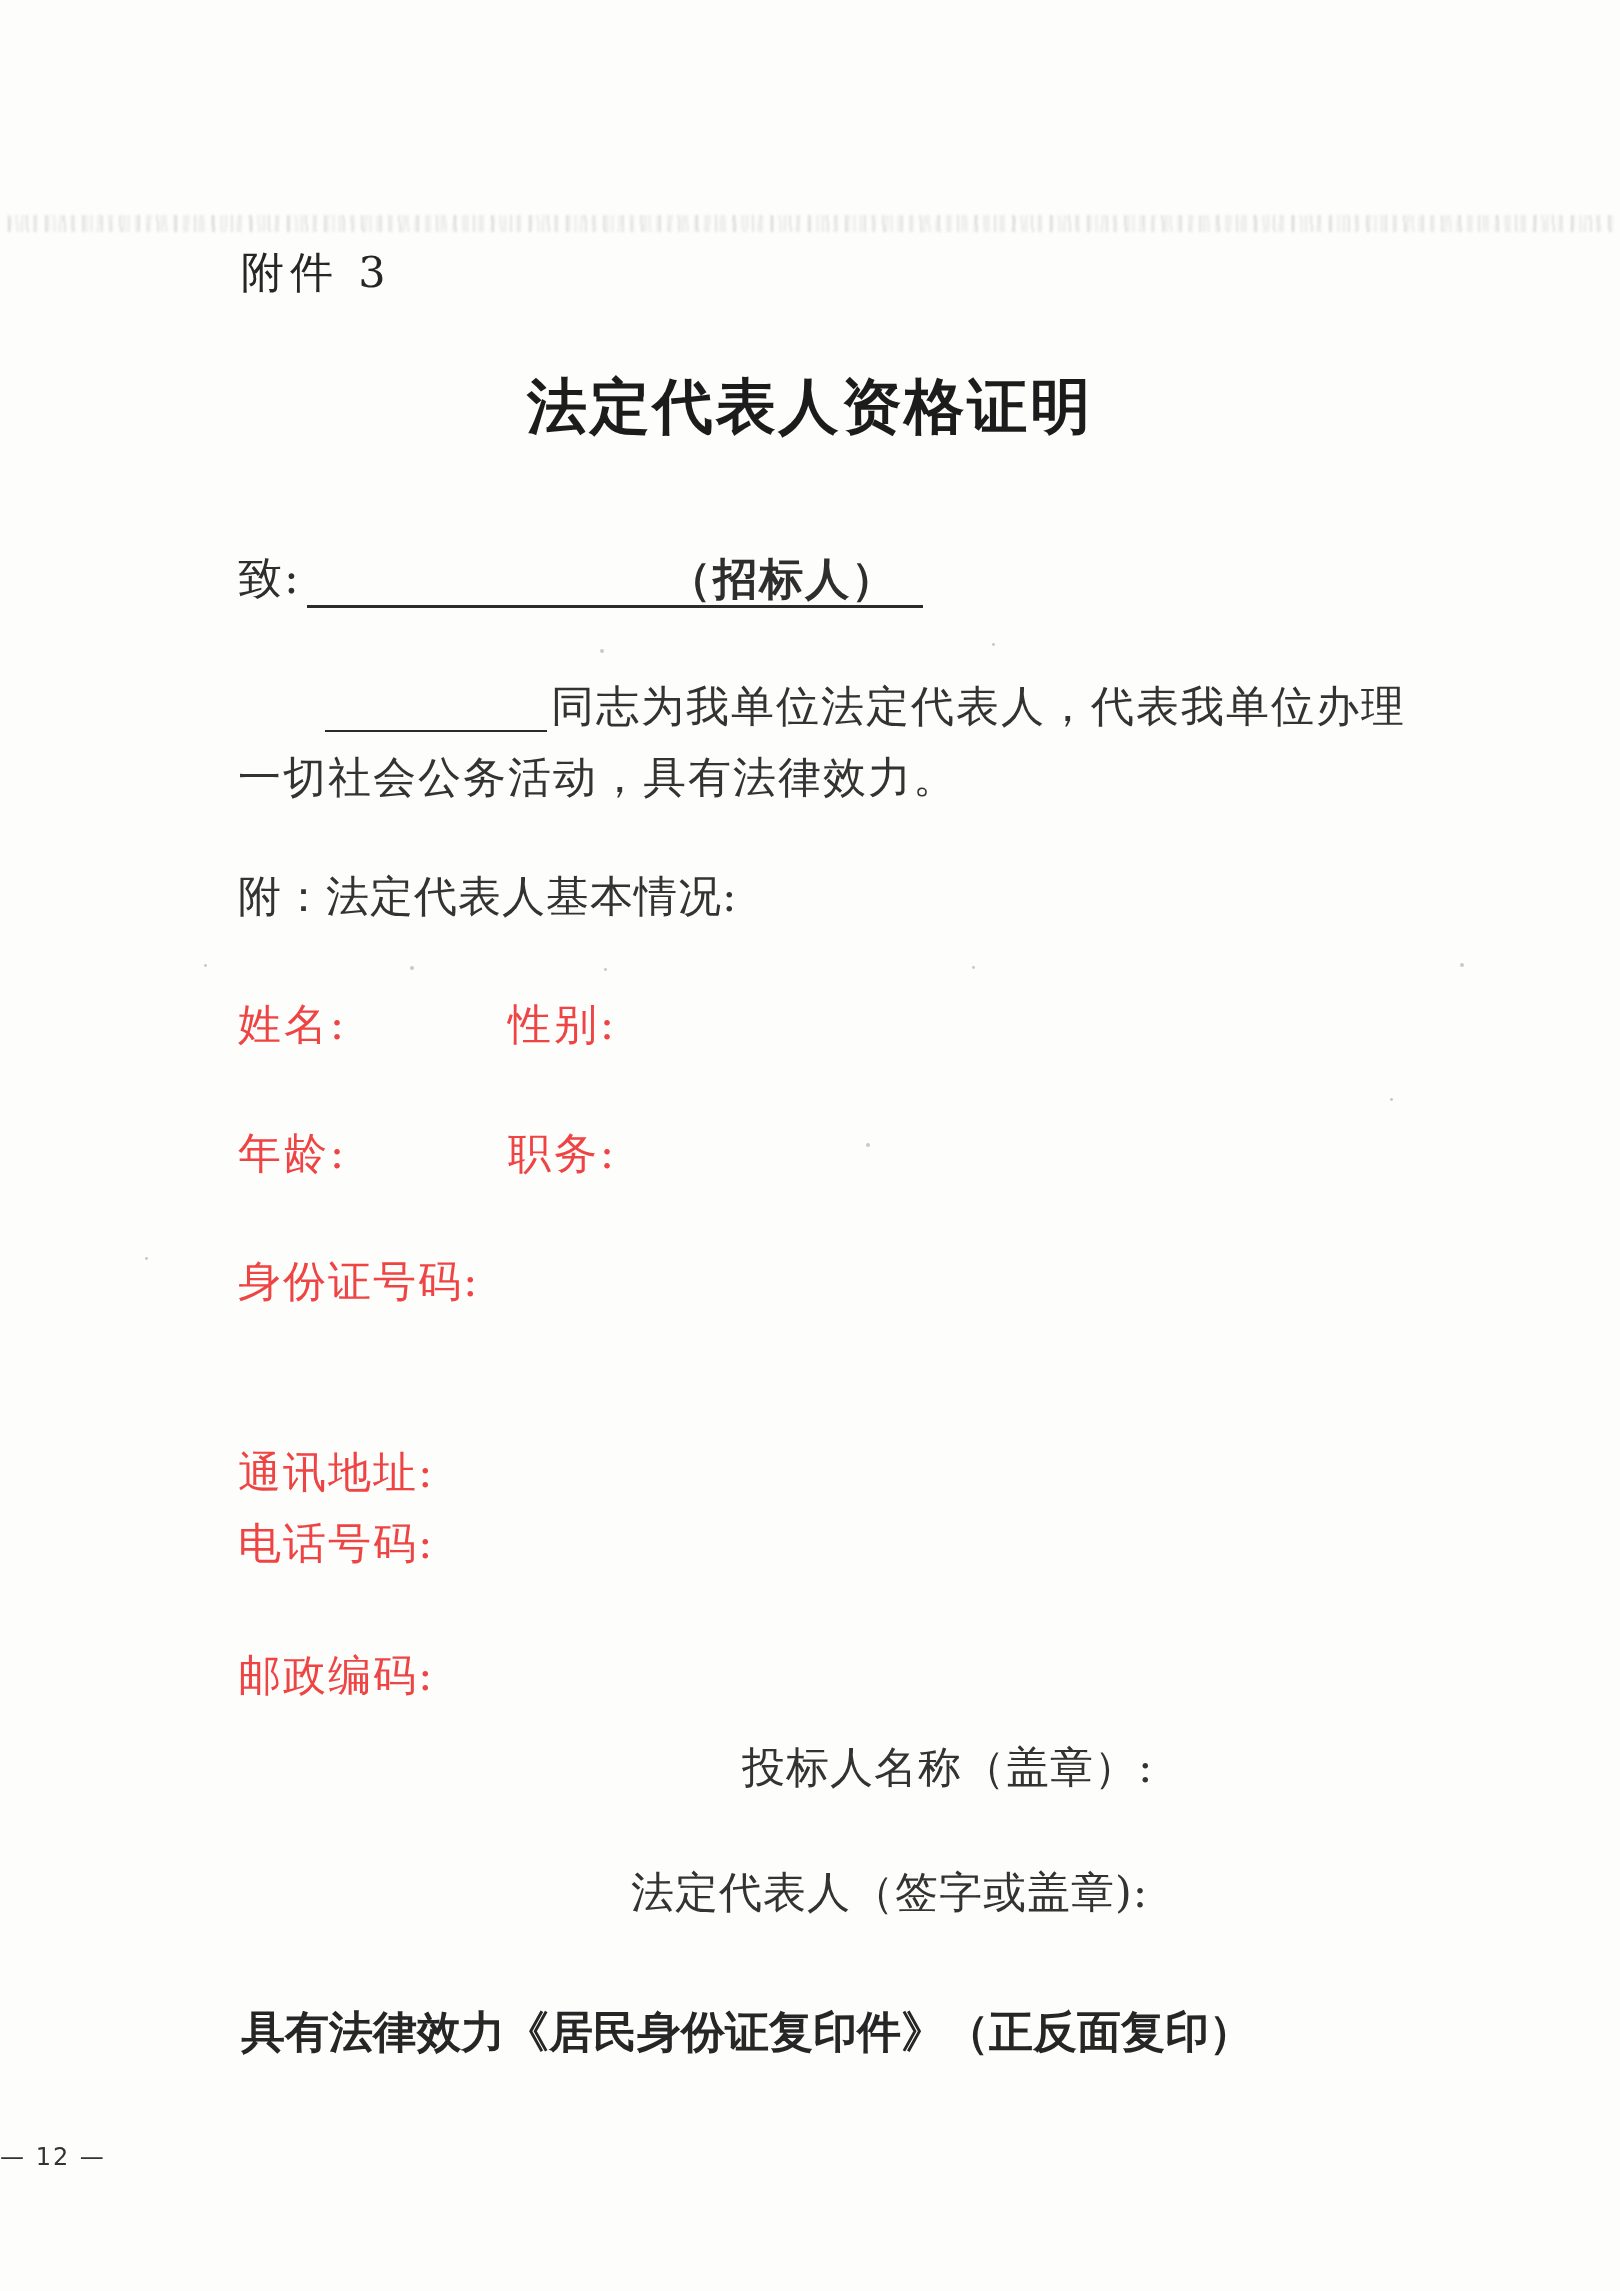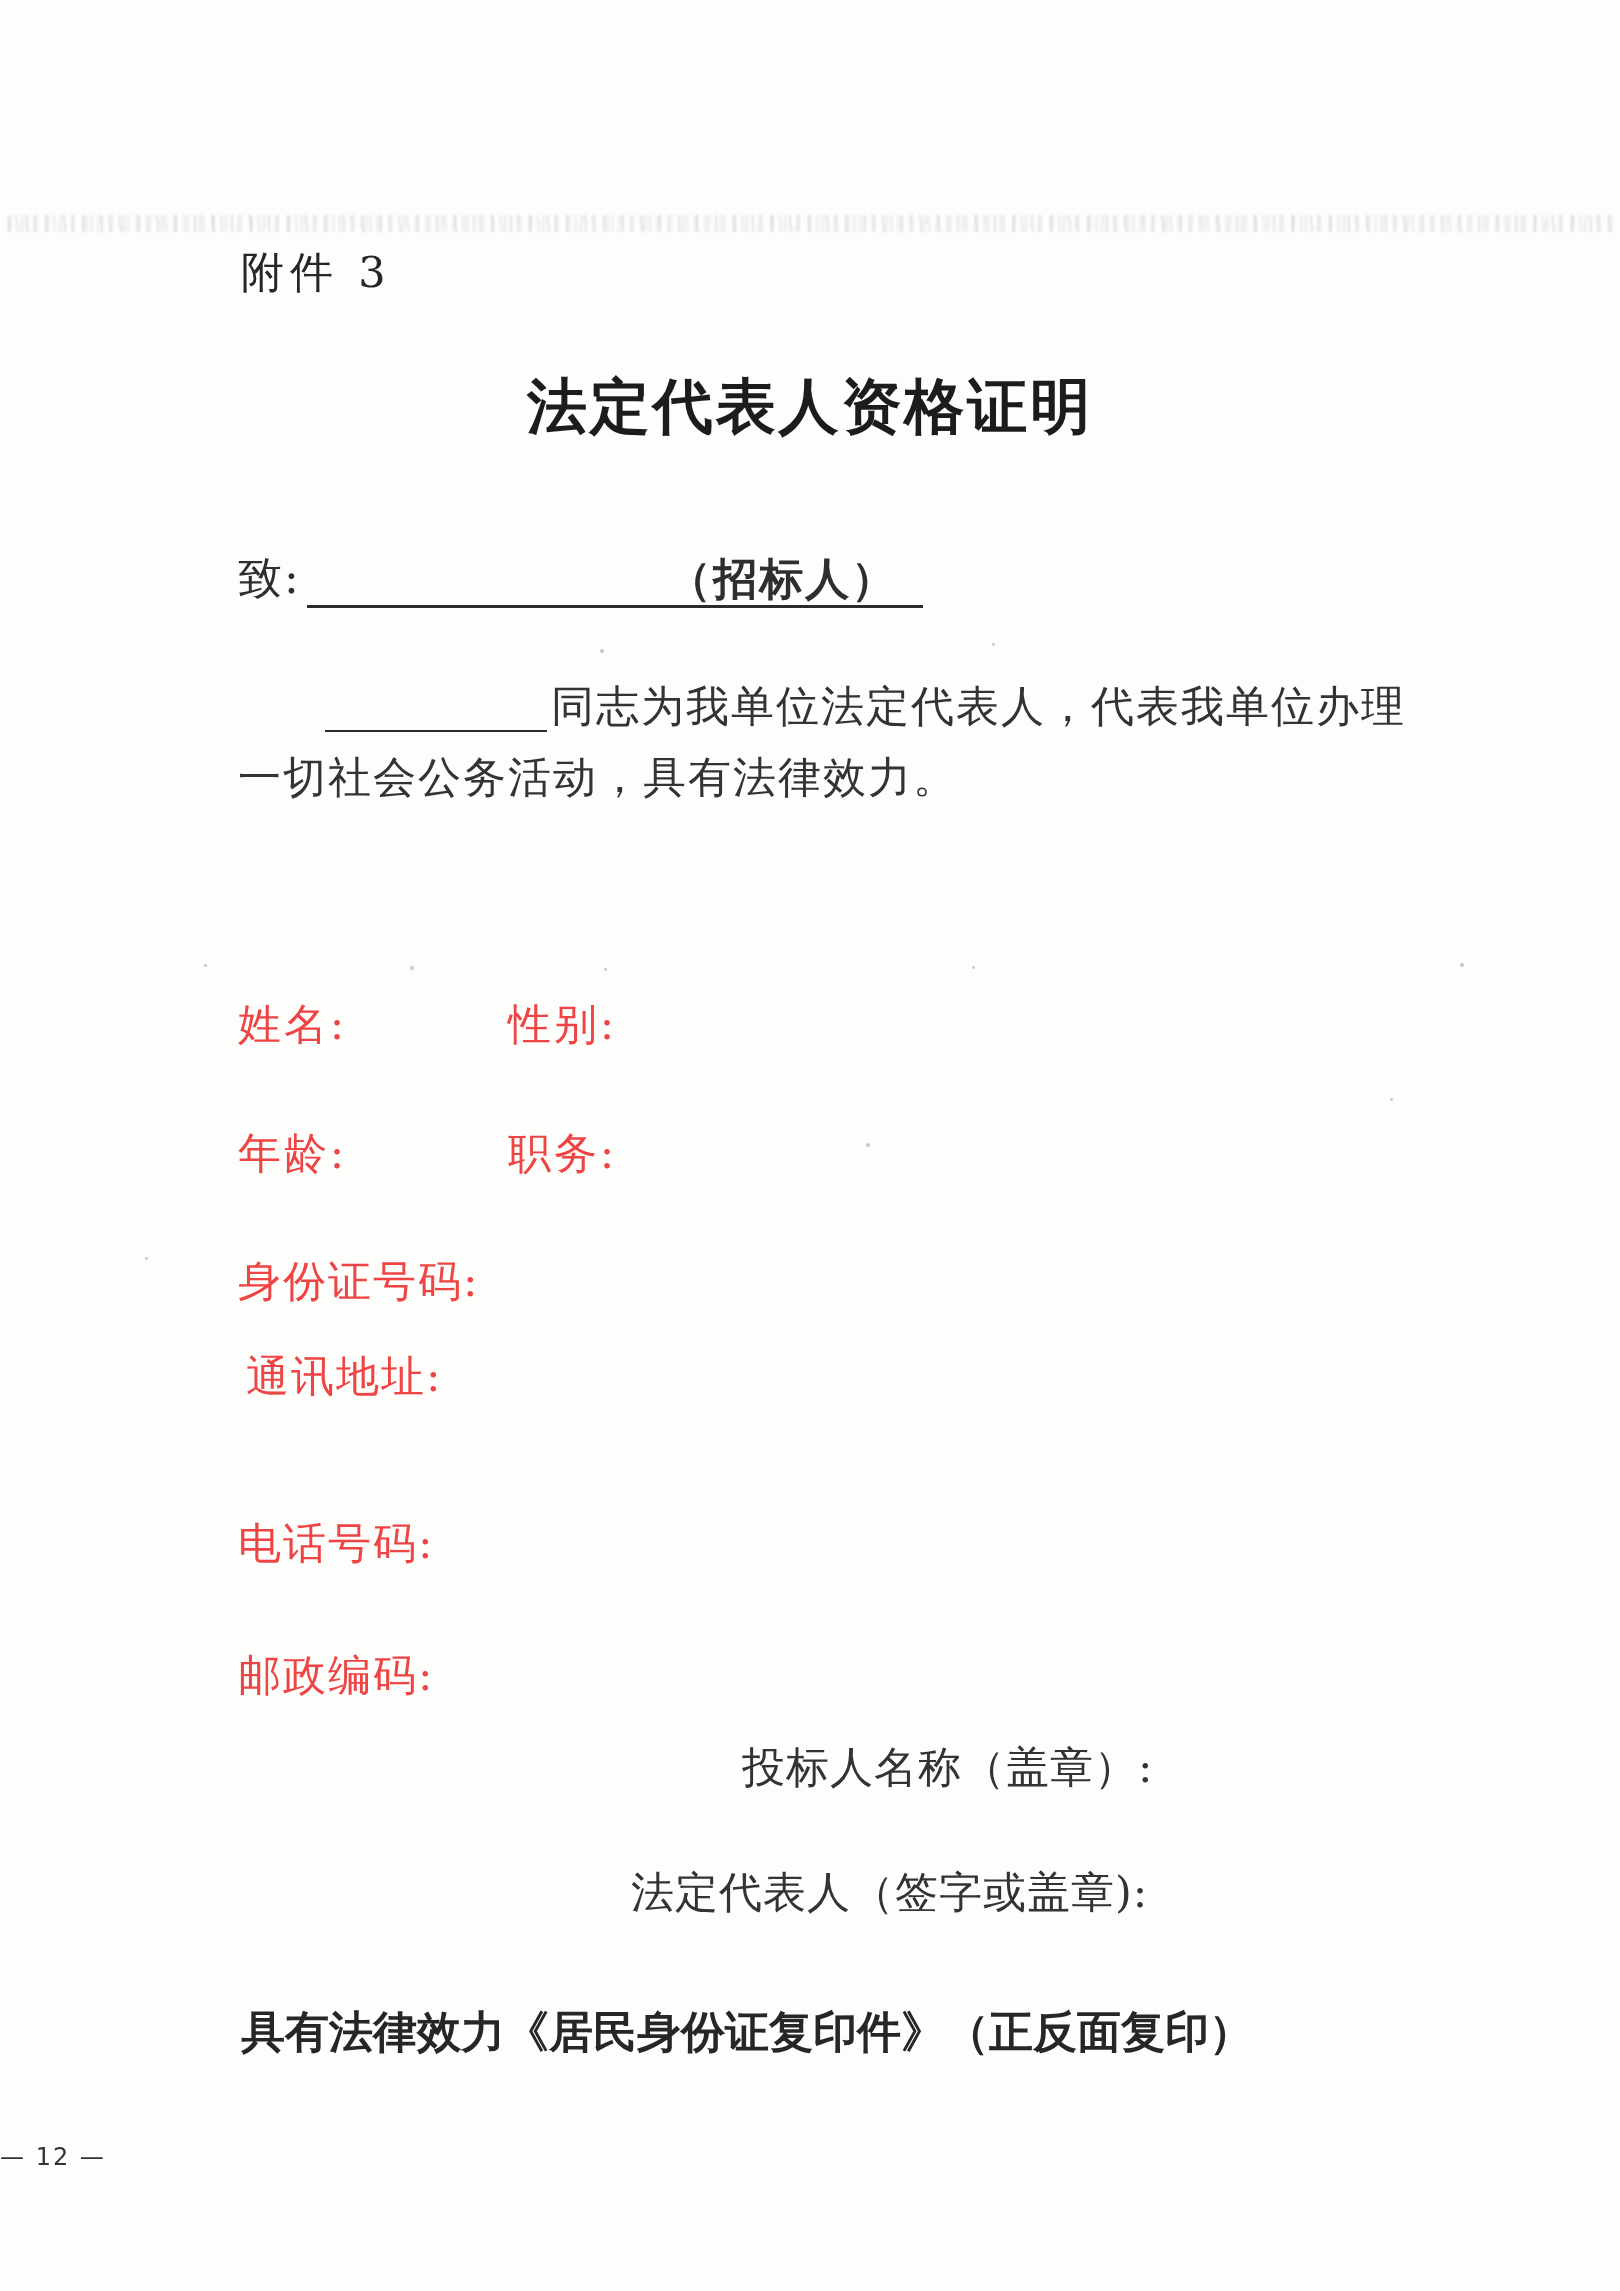--- a/index.html
+++ b/index.html
@@ -98,21 +98,21 @@
     font-size: 43px;
     letter-spacing: 2.9px;
     color: #ef4444;
     white-space: nowrap;
   }
   .f-name     { left: 238px; top: 996px; }
   .f-gender   { left: 508px; top: 996px; }
   .f-age      { left: 238px; top: 1125px; }
   .f-position { left: 508px; top: 1125px; }
   .f-id       { left: 238px; top: 1253px; letter-spacing: 2px; }
-  .f-address  { left: 238px; top: 1348px; letter-spacing: 2px; margin-left: 8px; }
+  .f-address  { left: 238px; top: 1444px; letter-spacing: 2px; }
   .f-phone    { left: 238px; top: 1515px; letter-spacing: 2px; }
   .f-postal   { left: 238px; top: 1647px; letter-spacing: 2px; }
 
   .sig {
     position: absolute;
     font-size: 43px;
     letter-spacing: 1px;
     color: #333;
     white-space: nowrap;
   }
@@ -157,20 +157,21 @@
 
   <h1 class="title">法定代表人资格证明</h1>
 
   <div class="to-line"><span>致:</span><span class="to-blank"><span>（招标人）</span></span>
   </div>
 
   <div class="para para-l1"><span class="blank-ul"></span><span>同志为我单位法定代表人，代表我单位办理</span>
   </div>
   <div class="para para-l2">一切社会公务活动，具有法律效力。</div>
 
+  <div class="attach-note">附：法定代表人基本情况:</div>
 
   <div class="field f-name">姓名:</div>
   <div class="field f-gender">性别:</div>
   <div class="field f-age">年龄:</div>
   <div class="field f-position">职务:</div>
   <div class="field f-id">身份证号码:</div>
   <div class="field f-address">通讯地址:</div>
   <div class="field f-phone">电话号码:</div>
   <div class="field f-postal">邮政编码:</div>
 

